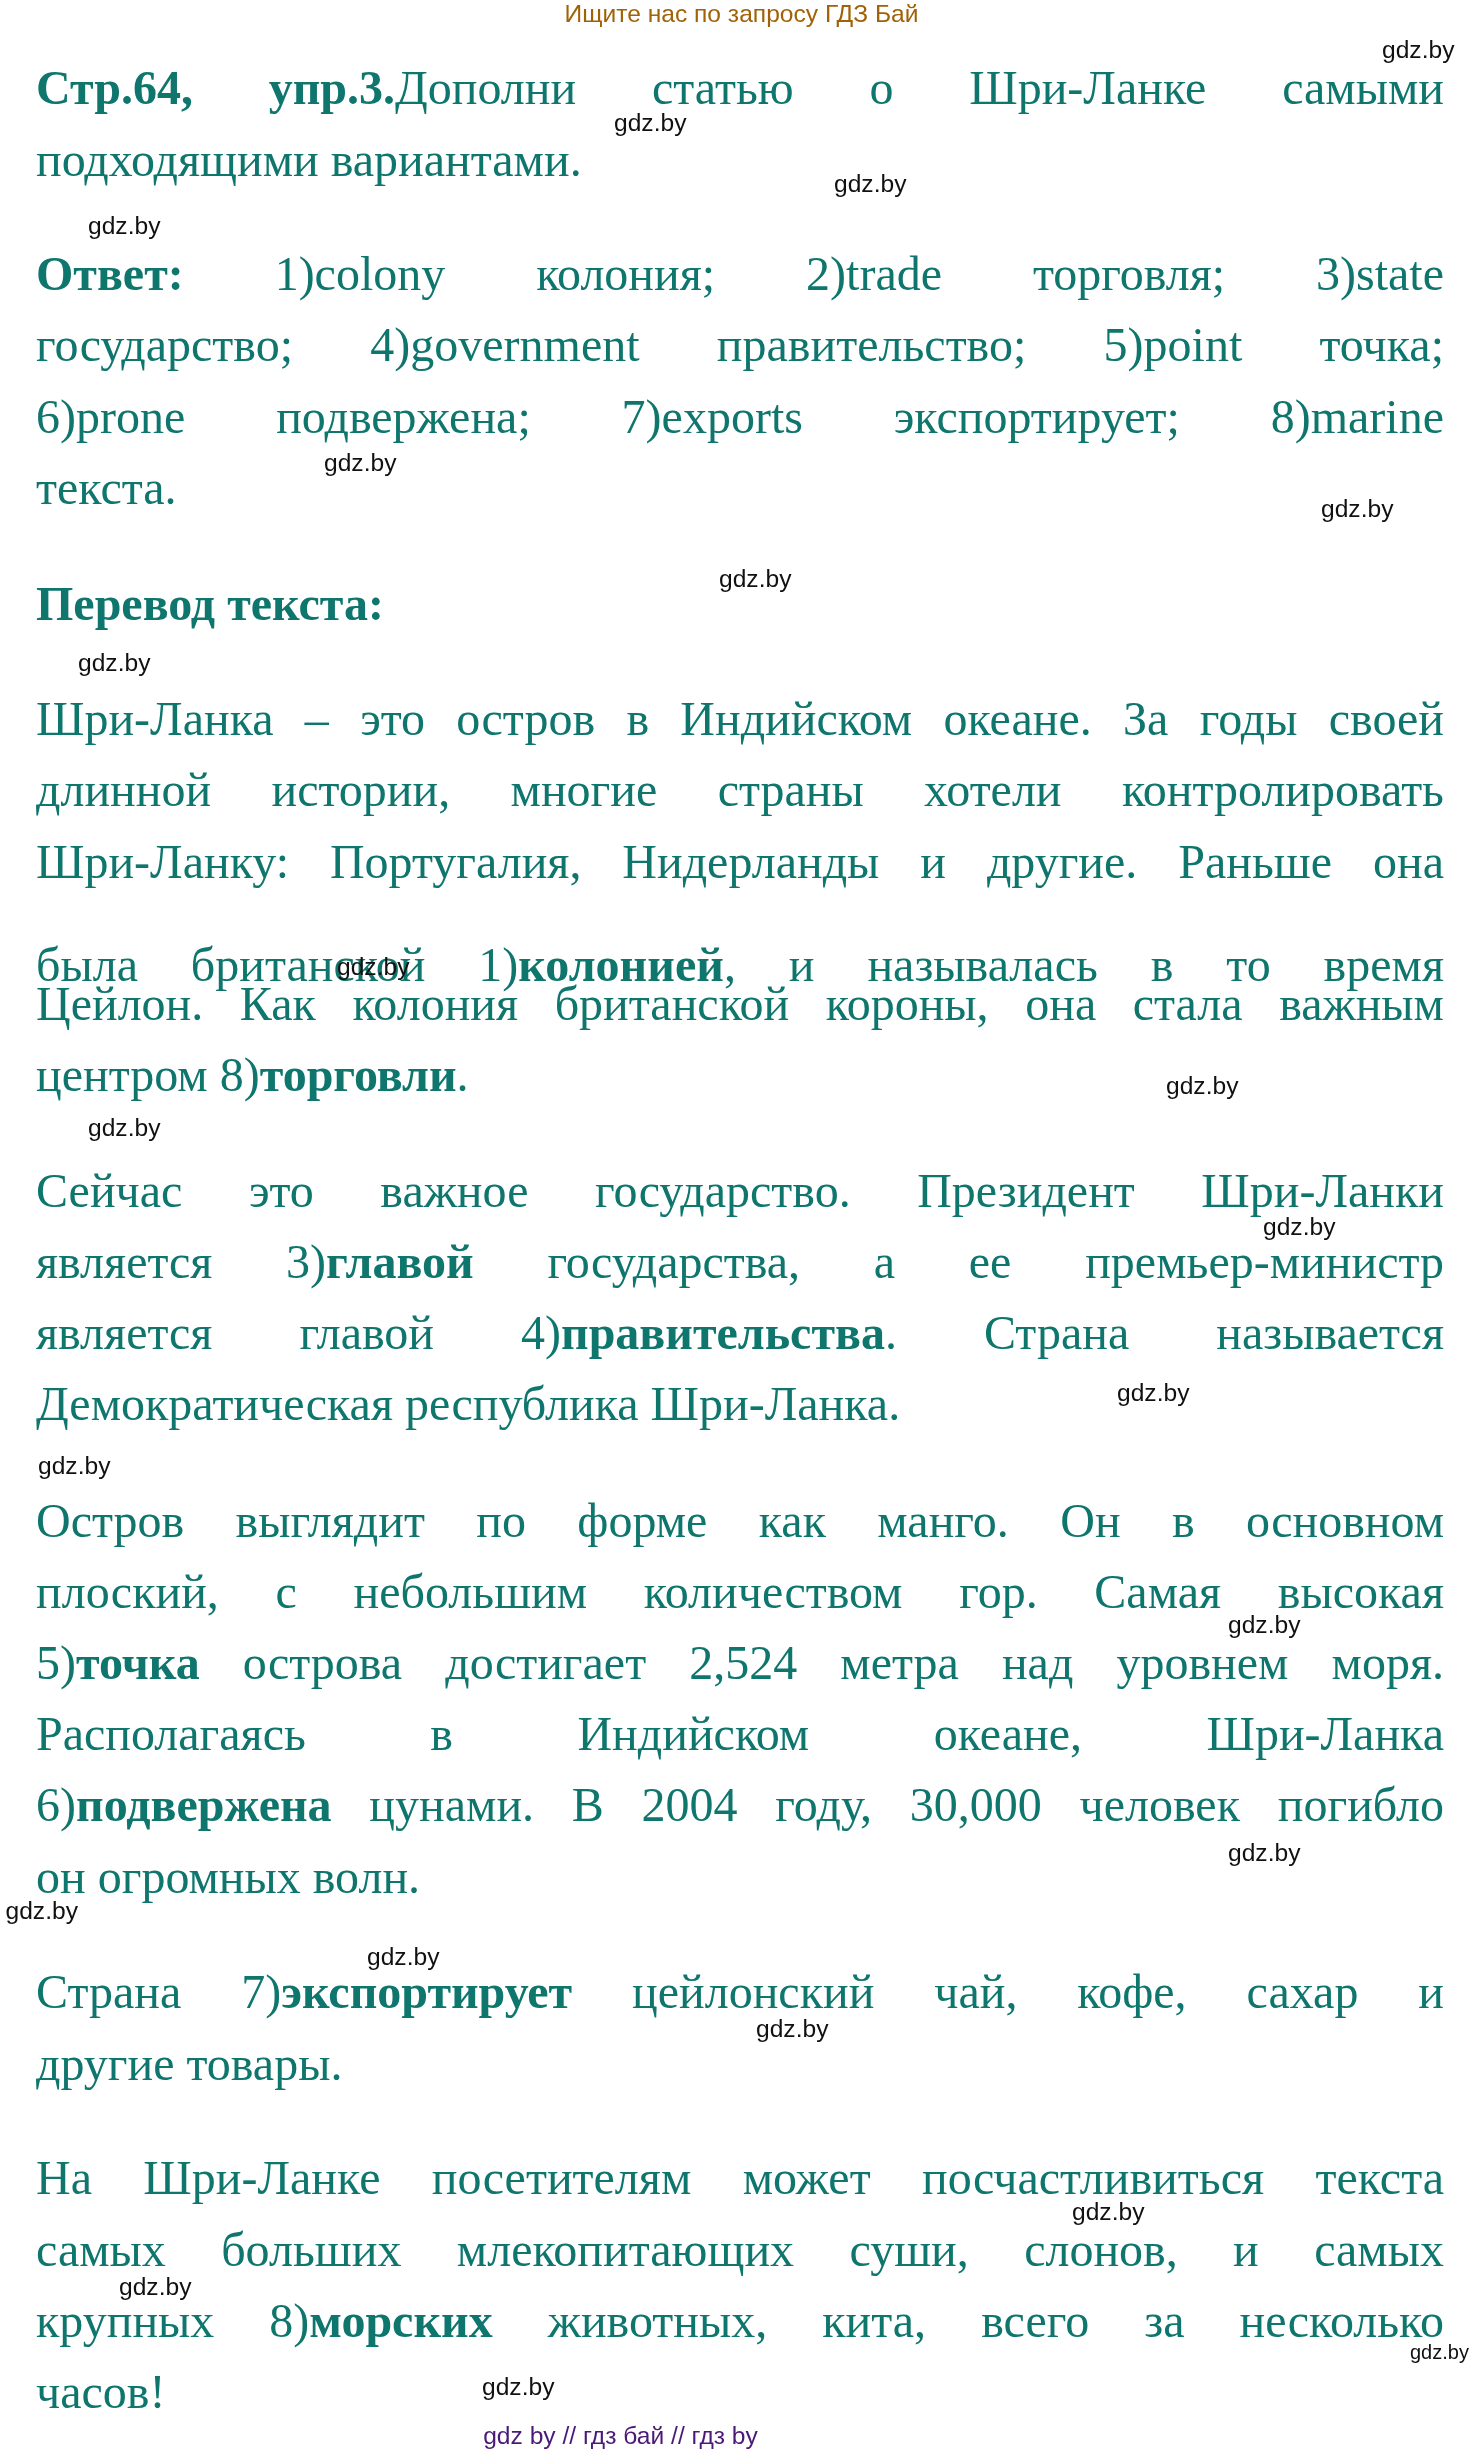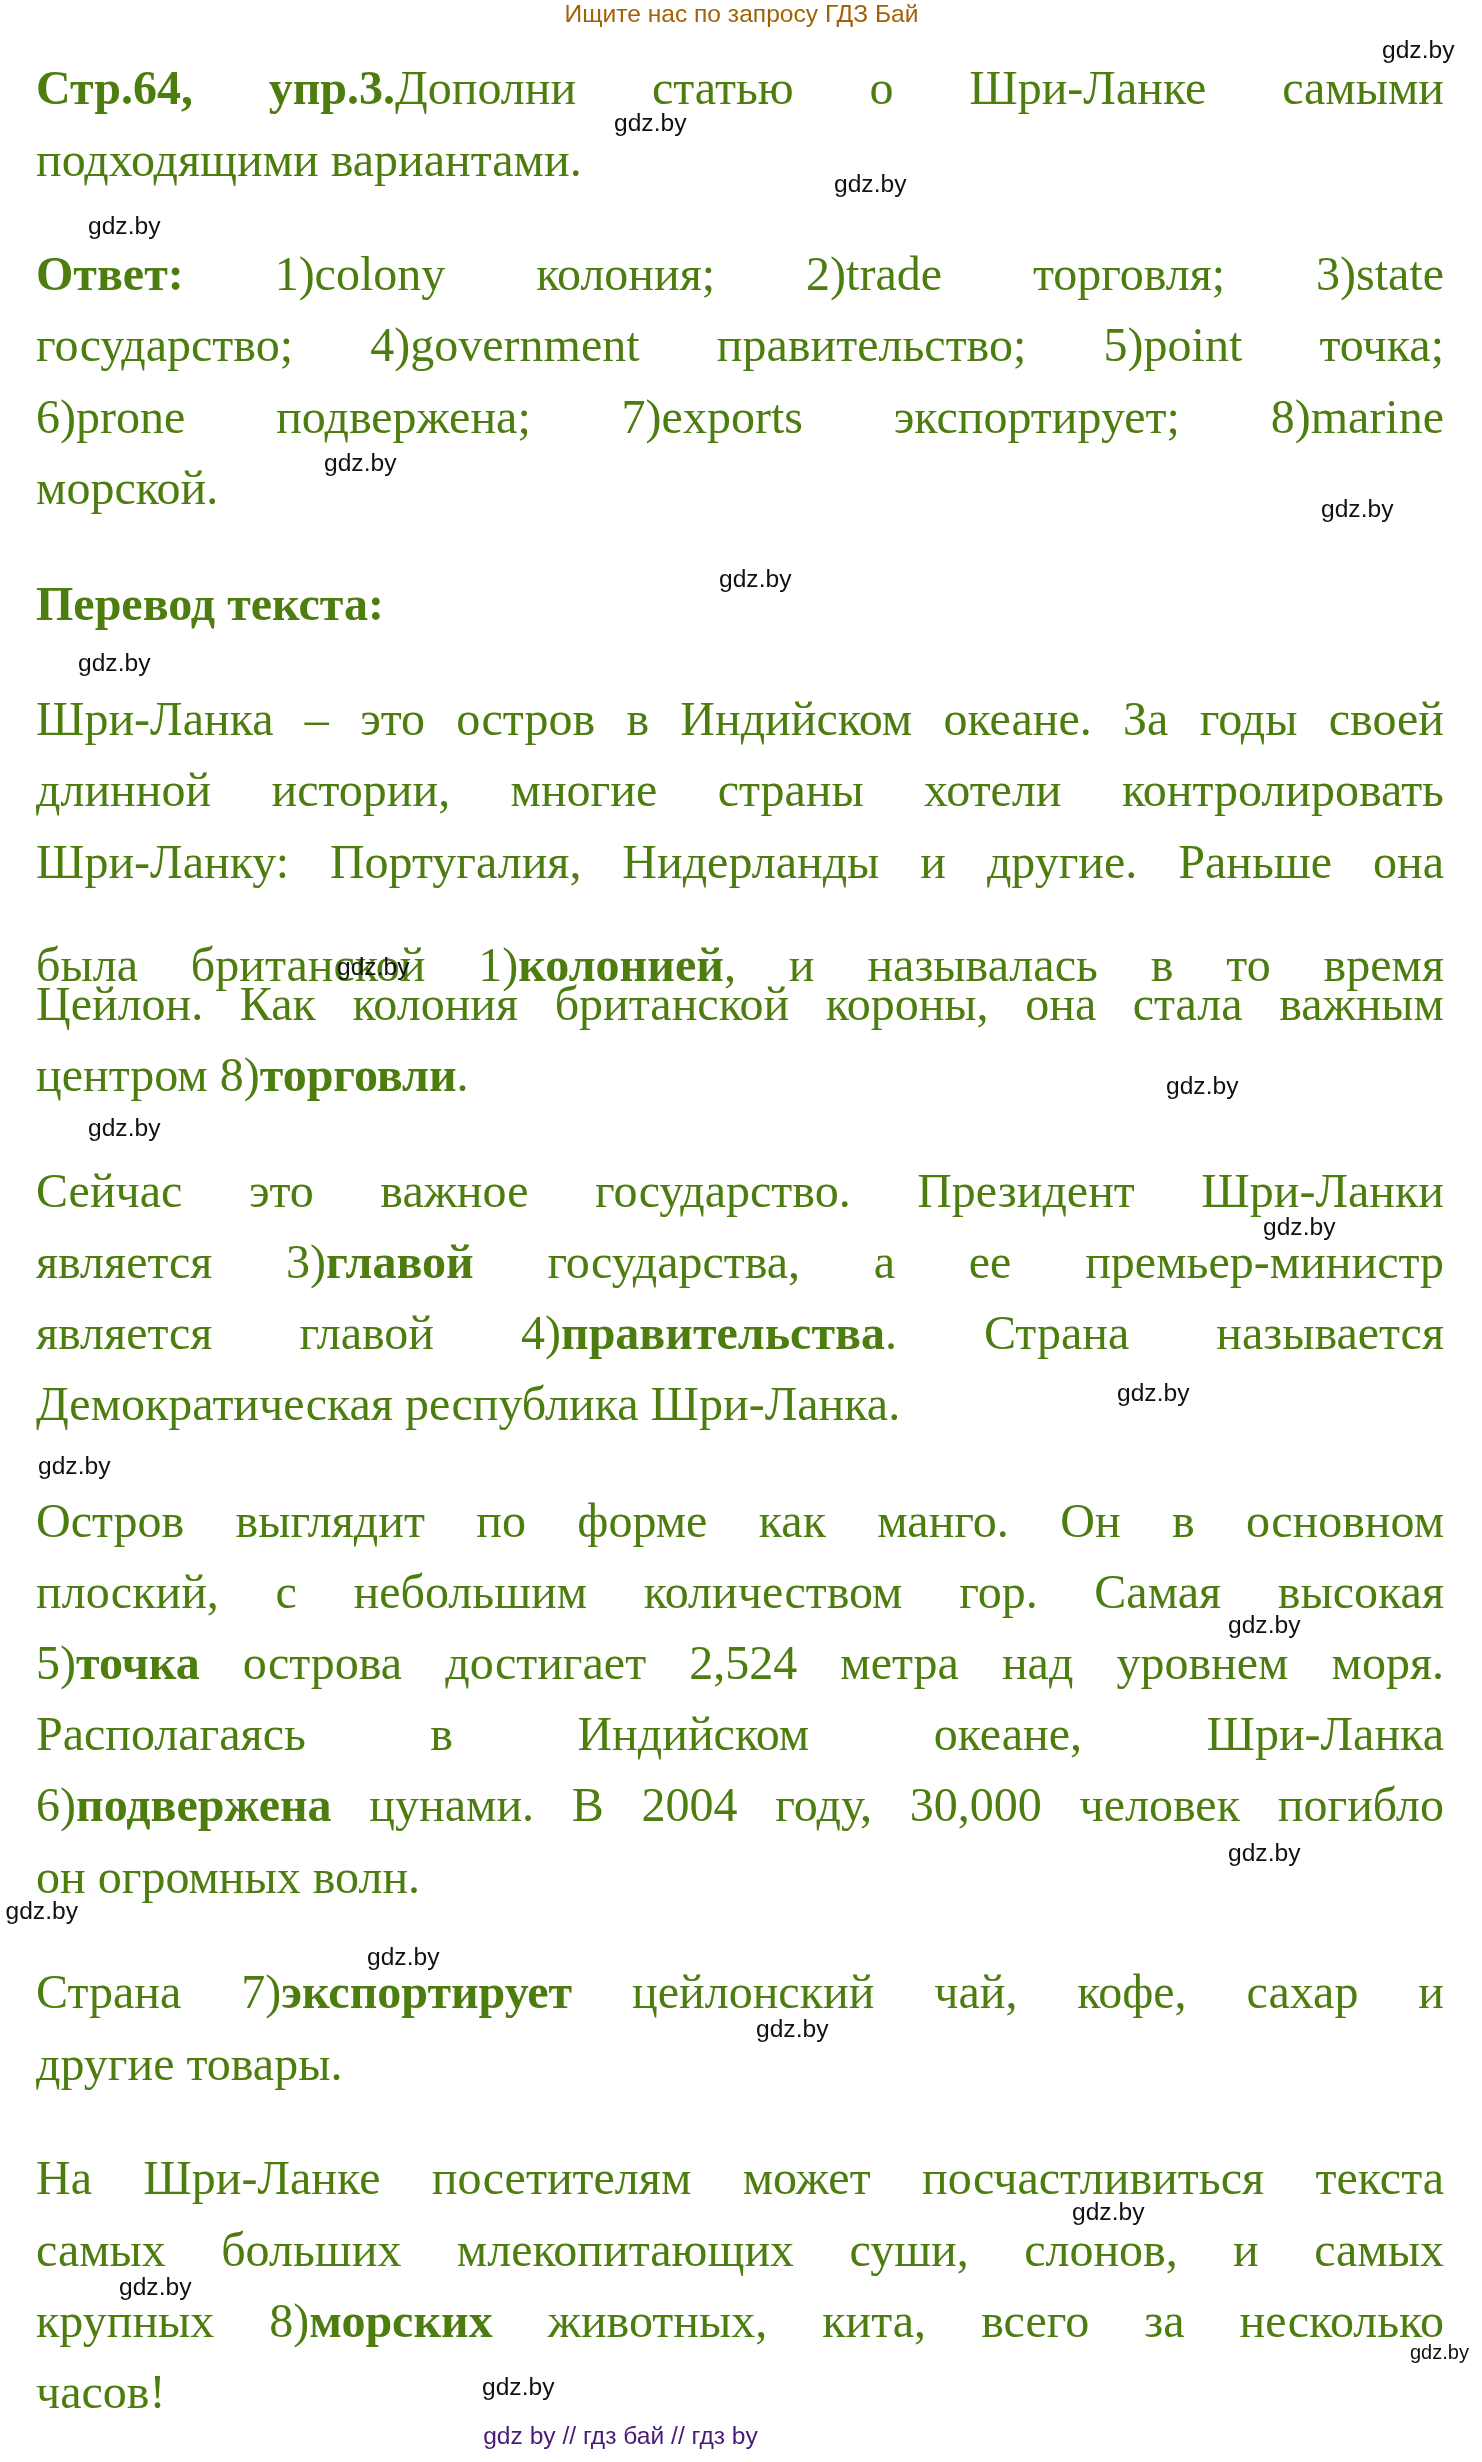--- a/index.html
+++ b/index.html
@@ -1,35 +1,35 @@
 <!DOCTYPE html>
 <html style="font-size:14.6px"><head>
 <meta charset="utf-8">
 <style>
   html,body{margin:0;padding:0;background:#fff;}
   body{width:1483px;height:2462px;position:relative;overflow:hidden;}
   .top-banner{position:absolute;top:0;left:0;width:1483px;text-align:center;font-family:"Liberation Sans",sans-serif;font-size:24.6px;color:#a16207;line-height:27px;}
-  .line{position:absolute;left:36px;width:1408px;font-family:"Liberation Serif",serif;font-size:48px;line-height:55px;color:#4d7c0f;white-space:nowrap;}
+  .line{position:absolute;left:36px;width:1408px;font-family:"Liberation Serif",serif;font-size:48px;line-height:55px;color:#0f766e;white-space:nowrap;}
   .just{text-align:justify;text-align-last:justify;}
   .b{font-weight:bold;}
   .wm{position:absolute;font-family:"Liberation Sans",sans-serif;font-size:24.6px;color:#111;line-height:27px;}
   .footer{position:absolute;top:2449px;left:0;width:1241px;text-align:center;font-family:"Liberation Sans",sans-serif;font-size:24.6px;color:#4b1a78;line-height:27px;transform:translateY(-27px);}
 </style>
 </head>
 <body>
 
 <div class="top-banner">Ищите нас по запросу ГДЗ Бай</div>
 
 <div class="line just" style="top:60px;"><span class="b">Стр.64,</span> <span class="b">упр.3.</span><span>Дополни статью о Шри-Ланке самыми</span></div>
 <div class="line" style="top:132px;">подходящими вариантами.</div>
 
 <div class="line just" style="top:246px;"><span class="b">Ответ:</span> <span>1)colony колония; 2)trade торговля; 3)state</span></div>
 <div class="line just" style="top:317px;">государство; 4)government правительство; 5)point точка;</div>
 <div class="line just" style="top:389px;">6)prone подвержена; 7)exports экспортирует; 8)marine</div>
-<div class="line" style="top:460px;">морской.</div>
+<div class="line" style="top:460px;">текста.</div>
 
 <div class="line b" style="top:576px;">Перевод текста:</div>
 
 <div class="line just" style="top:691px;">Шри-Ланка – это остров в Индийском океане. За годы своей</div>
 <div class="line just" style="top:762px;">длинной истории, многие страны хотели контролировать</div>
 <div class="line just" style="top:834px;">Шри-Ланку: Португалия, Нидерланды и другие. Раньше она</div>
 <div class="line just" style="top:905px;margin-top:32px;"><span>была британской 1)</span><span class="b">колонией</span><span>, и называлась в то время</span></div>
 <div class="line just" style="top:976px;">Цейлон. Как колония британской короны, она стала важным</div>
 <div class="line" style="top:1047px;"><span>центром 8)</span><span class="b">торговли</span><span>.</span></div>
 

